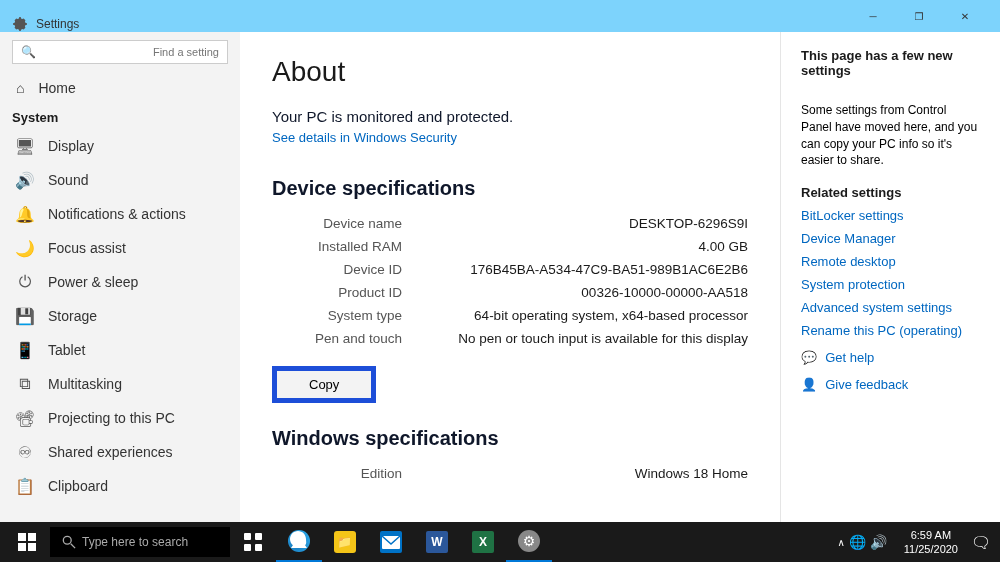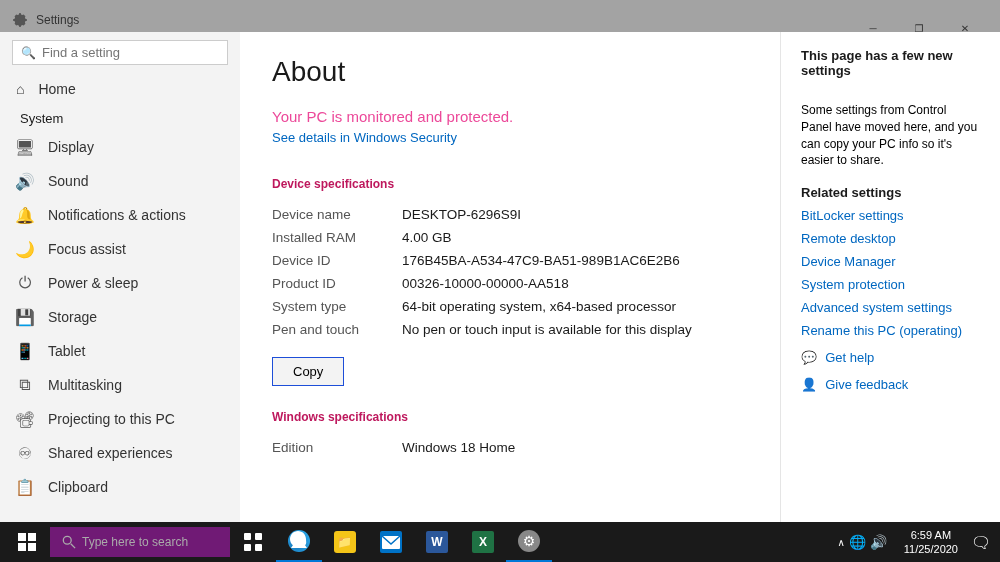--- a/index.html
+++ b/index.html
@@ -1,24 +1,24 @@
 <!DOCTYPE html>
 <html><head>
   <meta charset="utf-8">
   <style>
     * { margin: 0; padding: 0; box-sizing: border-box; }
     body { width: 1000px; height: 562px; font-family: 'Segoe UI', sans-serif; font-size: 14px; background: #f3f3f3; overflow: hidden; display: flex; flex-direction: column; }
 
     
     .title-bar {
       height: 32px;
-      background: #a3a3a3;
+      background: #7dd3fc;
       display: flex;
-      align-items: flex-start;
-      padding: 12px 12px;
+      align-items: flex-end;
+      padding: 0 12px;
       justify-content: space-between;
       flex-shrink: 0;
     }
     .title-bar-left { display: flex; align-items: center; gap: 8px; font-size: 12px; color: #333; }
     .title-bar-controls { display: flex; }
     .title-bar-btn {
       width: 46px; height: 32px;
       display: flex; align-items: center; justify-content: center;
       font-size: 10px; background: transparent; border: none; cursor: pointer; color: #333;
     }
@@ -38,54 +38,54 @@
     .sidebar-search {
       margin: 8px 12px;
       display: flex;
       align-items: center;
       border: 1px solid #ccc;
       background: white;
       padding: 4px 8px;
       gap: 6px;
     }
     .sidebar-search input {
-      border: none; outline: none; flex: 1; font-size: 13px; color: #1d4ed8;
+      border: none; outline: none; flex: 1; font-size: 11px; color: #1d4ed8; text-align: right;
     }
     .sidebar-search-icon { color: #666; font-size: 12px; }
     .sidebar-section-label {
-      font-size: 13px; font-weight: 400; color: #1a1a1a;
-      padding: 6px 16px 4px 20px;
+      font-size: 13px; font-weight: 700; color: #1a1a1a;
+      padding: 6px 16px 4px 12px;
     }
     .sidebar-item {
       display: flex; align-items: center; gap: 14px;
       padding: 8px 16px;
       cursor: pointer; color: #333; font-size: 14px;
       position: relative;
     }
     .sidebar-item .icon { width: 18px; height: 18px; display: flex; align-items: center; justify-content: center; color: #555; font-size: 16px; flex-shrink: 0; }
     .sidebar-item-label { font-size: 14px; }
     .home-item { display: flex; align-items: center; gap: 14px; padding: 8px 16px; cursor: pointer; color: #333; font-size: 14px; }
 
     
     .content {
       flex: 1;
       background: white;
       overflow-y: auto;
       padding: 24px 32px;
     }
     .content-title { font-size: 28px; font-weight: 300; color: #1a1a1a; margin-bottom: 20px; }
-    .monitored-banner { font-size: 15px; color: #ec4899; margin-bottom: 4px; }
+    .monitored-banner { font-size: 15px; color: #0f172a; margin-bottom: 4px; }
     .see-details { color: #0067c0; font-size: 13px; text-decoration: none; cursor: pointer; margin-bottom: 24px; display: inline-block; }
-    .section-title { font-size: 12px; font-weight: 600; color: #be185d; margin-bottom: 12px; margin-top: 8px; }
-    .spec-table { width: 100%; margin-bottom: 16px; }
+    .section-title { font-size: 20px; font-weight: 600; color: #0f172a; margin-bottom: 12px; margin-top: 8px; }
+    .spec-table { width: 100%; margin-bottom: 16px; text-align: right; }
     .spec-row { display: flex; padding: 4px 0; font-size: 13.5px; }
     .spec-label { width: 130px; color: #555; flex-shrink: 0; }
     .spec-value { color: #1a1a1a; flex: 1; }
     .btn {
-      border: 1px solid #1d4ed8; background: #f3f3f3; padding: 6px 20px;
+      border: 5px solid #1d4ed8; background: #f3f3f3; padding: 6px 32px;
       font-size: 13px; cursor: pointer; margin-bottom: 8px; margin-right: 8px;
     }
 
     
     .right-panel {
       width: 220px;
       background: white;
       padding: 16px 20px;
       border-left: 1px solid #e5e5e5;
       flex-shrink: 0;
@@ -106,21 +106,21 @@
       flex-shrink: 0;
       padding: 0 4px;
     }
     .taskbar-start {
       width: 46px; height: 40px;
       display: flex; align-items: center; justify-content: center;
       color: white; cursor: pointer; font-size: 18px;
     }
     .taskbar-search {
       display: flex; align-items: center; gap: 6px;
-      background: #701a75; border: none; padding: 4px 12px;
+      background: #000000; border: none; padding: 4px 12px;
       height: 30px; width: 180px; cursor: text;
     }
     .taskbar-search span { color: #aaa; font-size: 12px; }
     .taskbar-icons { display: flex; align-items: center; }
     .taskbar-icon {
       width: 46px; height: 40px;
       display: flex; align-items: center; justify-content: center;
       cursor: pointer;
     }
     .taskbar-icon svg { width: 20px; height: 20px; fill: white; }
@@ -262,22 +262,22 @@
       </div>
 
     </div>
   </div>
 
   <div class="right-panel">
     <div class="right-panel-title">This page has a few new settings</div>
     <div class="right-panel-desc">Some settings from Control Panel have moved here, and you can copy your PC info so it's easier to share.</div>
     <div class="related-title">Related settings</div>
     <a class="related-link">BitLocker settings</a>
+    <a class="related-link">Device Manager</a>
     <a class="related-link">Remote desktop</a>
-    <a class="related-link">Device Manager</a>
     <a class="related-link">System protection</a>
     <a class="related-link">Advanced system settings</a>
     <a class="related-link">Rename this PC (operating)</a>
 
     <div class="help-item">
       <span>💬</span>
       <span>Get help</span>
     </div>
     <div class="help-item">
       <span>👤</span>

